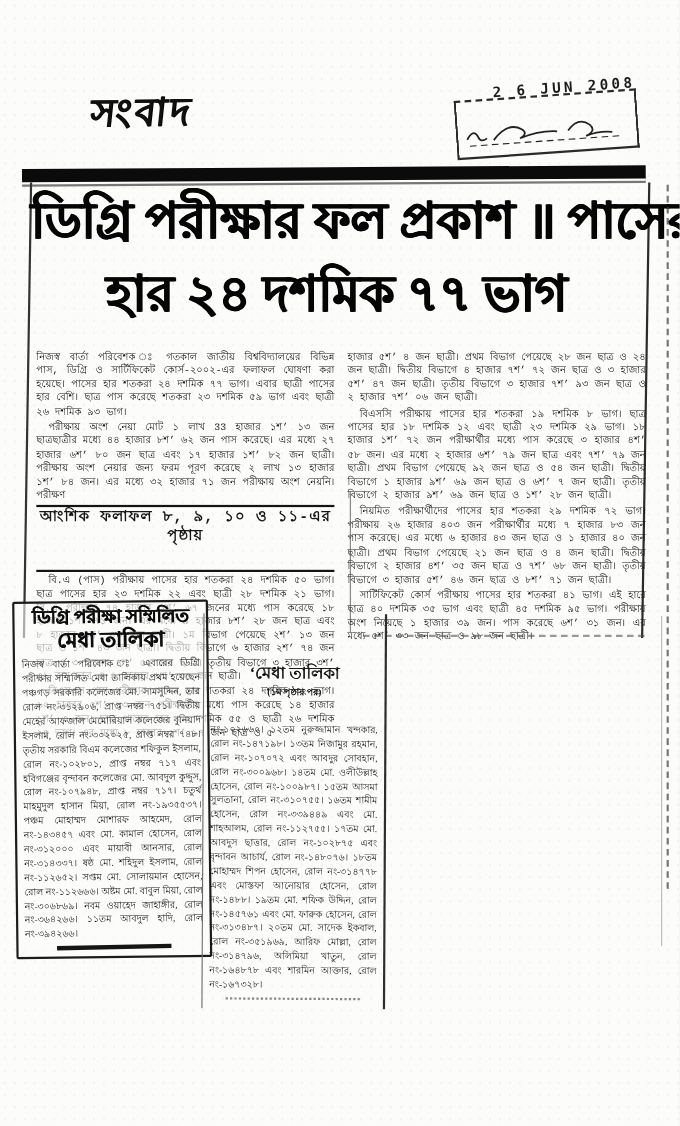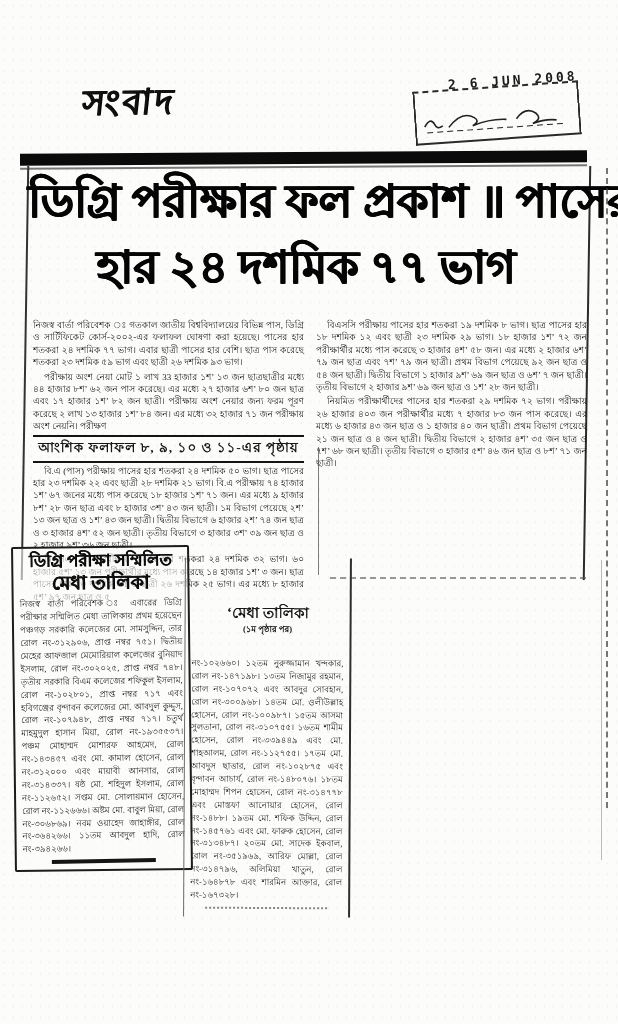--- a/index.html
+++ b/index.html
@@ -54,27 +54,27 @@
     white-space:nowrap;
   }
   .headline .hl{display:block;}
   
   .columns{
     position:absolute;left:33px;top:319px;width:554px;
     display:flex;gap:12px;
     font-size:9px;line-height:1.38;text-align:justify;
     color:#161616;
   }
-  .col{width:271px;}
+  .col{width:271px;font-family:Liberation Mono, monospace;}
   .col p{margin:0 0 2px 0;text-indent:11px;}
   .col p.flush{text-indent:0;}
   .band{
     border-top:2px solid #141414;border-bottom:2px solid #141414;
     text-align:center;font-weight:bold;font-size:13.5px;
-    padding:3px 0 4px 0;margin:4px 0 4px 0;letter-spacing:1px;
+    padding:3px 0 20px 0;margin:4px 0 4px 0;letter-spacing:1px;
     text-indent:0 !important;line-height:1.25;
   }
   .mid-rule{
     position:absolute;left:318px;top:447px;height:128px;width:0;
     border-left:1.5px solid #3a3a3a;opacity:.65;
   }
   .dash-rule{
     position:absolute;left:330px;top:577px;width:256px;height:0;
     border-top:2px dashed #4a4a4a;opacity:.55;
   }
@@ -143,22 +143,24 @@
 
   <div class="columns">
     <div class="col">
       <p class="flush">নিজস্ব বার্তা পরিবেশক ঃ গতকাল জাতীয় বিশ্ববিদ্যালয়ের বিভিন্ন পাস, ডিগ্রি ও সার্টিফিকেট কোর্স-২০০২-এর ফলাফল ঘোষণা করা হয়েছে। পাসের হার শতকরা ২৪ দশমিক ৭৭ ভাগ। এবার ছাত্রী পাসের হার বেশি। ছাত্র পাস করেছে শতকরা ২৩ দশমিক ৫৯ ভাগ এবং ছাত্রী ২৬ দশমিক ৯৩ ভাগ।</p>
       <p>পরীক্ষায় অংশ নেয়া মোট ১ লাখ 33 হাজার ১শ’ ১৩ জন ছাত্রছাত্রীর মধ্যে ৪৪ হাজার ৮শ’ ৬২ জন পাস করেছে। এর মধ্যে ২৭ হাজার ৬শ’ ৮০ জন ছাত্র এবং ১৭ হাজার ১শ’ ৮২ জন ছাত্রী। পরীক্ষায় অংশ নেয়ার জন্য ফরম পূরণ করেছে ২ লাখ ১৩ হাজার ১শ’ ৮৪ জন। এর মধ্যে ৩২ হাজার ৭১ জন পরীক্ষায় অংশ নেয়নি। পরীক্ষণ</p>
       <p class="band">আংশিক ফলাফল ৮, ৯, ১০ ও ১১-এর পৃষ্ঠায়</p>
       <p>বি.এ (পাস) পরীক্ষায় পাসের হার শতকরা ২৪ দশমিক ৫০ ভাগ। ছাত্র পাসের হার ২৩ দশমিক ২২ এবং ছাত্রী ২৮ দশমিক ২১ ভাগ। বি.এ পরীক্ষায় ৭৪ হাজার ১শ’ ৬৭ জনের মধ্যে পাস করেছে ১৮ হাজার ১শ’ ৭১ জন। এর মধ্যে ৯ হাজার ৮শ’ ২৮ জন ছাত্র এবং ৮ হাজার ৩শ’ ৪৩ জন ছাত্রী। ১ম বিভাগ পেয়েছে ২শ’ ১৩ জন ছাত্র ও ১শ’ ৪৩ জন ছাত্রী। দ্বিতীয় বিভাগে ৬ হাজার ২শ’ ৭৪ জন ছাত্র ও ৩ হাজার ৪শ’ ৫২ জন ছাত্রী। তৃতীয় বিভাগে ৩ হাজার ৩শ’ ৩৯ জন ছাত্র ও ২ হাজার ৯শ’ ৩৬ জন ছাত্রী।</p>
       <p>বিএসএস পাস পরীক্ষায় পাসের হার শতকরা ২৪ দশমিক ৩২ ভাগ। ৬০ হাজার ৫শ’ ১৩ জন পরীক্ষার্থীর মধ্যে পাস করেছে ১৪ হাজার ১শ’ ৩ জন। ছাত্র পাসের হার ২৩ দশমিক ৫৫ ও ছাত্রী ২৬ দশমিক ২৫ ভাগ। এর মধ্যে ৮ হাজার ৫শ’ ৯৭ জন ছাত্র ও ৫</p>
     </div>
     <div class="col">
+      <p class="flush">হাজার ৫শ’ ৪ জন ছাত্রী। প্রথম বিভাগ পেয়েছে ২৮ জন ছাত্র ও ২৪ জন ছাত্রী। দ্বিতীয় বিভাগে ৪ হাজার ৭শ’ ৭২ জন ছাত্র ও ৩ হাজার ৫শ’ ৪৭ জন ছাত্রী। তৃতীয় বিভাগে ৩ হাজার ৭শ’ ৯৩ জন ছাত্র ও ২ হাজার ৭শ’ ০৬ জন ছাত্রী।</p>
       <p>বিএসসি পরীক্ষায় পাসের হার শতকরা ১৯ দশমিক ৮ ভাগ। ছাত্র পাসের হার ১৮ দশমিক ১২ এবং ছাত্রী ২৩ দশমিক ২৯ ভাগ। ১৮ হাজার ১শ’ ৭২ জন পরীক্ষার্থীর মধ্যে পাস করেছে ৩ হাজার ৪শ’ ৫৮ জন। এর মধ্যে ২ হাজার ৬শ’ ৭৯ জন ছাত্র এবং ৭শ’ ৭৯ জন ছাত্রী। প্রথম বিভাগ পেয়েছে ৯২ জন ছাত্র ও ৫৪ জন ছাত্রী। দ্বিতীয় বিভাগে ১ হাজার ৯শ’ ৬৯ জন ছাত্র ও ৬শ’ ৭ জন ছাত্রী। তৃতীয় বিভাগে ২ হাজার ৯শ’ ৬৯ জন ছাত্র ও ১শ’ ২৮ জন ছাত্রী।</p>
       <p>নিয়মিত পরীক্ষার্থীদের পাসের হার শতকরা ২৯ দশমিক ৭২ ভাগ। পরীক্ষায় ২৬ হাজার ৪০৩ জন পরীক্ষার্থীর মধ্যে ৭ হাজার ৮৩ জন পাস করেছে। এর মধ্যে ৬ হাজার ৪৩ জন ছাত্র ও ১ হাজার ৪০ জন ছাত্রী। প্রথম বিভাগ পেয়েছে ২১ জন ছাত্র ও ৪ জন ছাত্রী। দ্বিতীয় বিভাগে ২ হাজার ৪শ’ ৩৫ জন ছাত্র ও ৭শ’ ৬৮ জন ছাত্রী। তৃতীয় বিভাগে ৩ হাজার ৫শ’ ৪৬ জন ছাত্র ও ৮শ’ ৭১ জন ছাত্রী।</p>
+      <p>সার্টিফিকেট কোর্স পরীক্ষায় পাসের হার শতকরা ৪১ ভাগ। এই হারে ছাত্র ৪০ দশমিক ৩৫ ভাগ এবং ছাত্রী ৪৫ দশমিক ৯৫ ভাগ। পরীক্ষায় অংশ নিয়েছে ১ হাজার ৩৯ জন। পাস করেছে ৬শ’ ৩১ জন। এর মধ্যে ৫শ’ ৩৩ জন ছাত্র ও ৯৮ জন ছাত্রী।</p>
     </div>
   </div>
 
   <div class="mid-rule"></div>
   <div class="dash-rule"></div>
 
   <div class="merit-left">
     <div class="mtitle1">ডিগ্রি পরীক্ষা সম্মিলিত</div>
     <div class="mtitle2">মেধা তালিকা</div>
     <div class="mbody">নিজস্ব বার্তা পরিবেশক ঃ এবারের ডিগ্রি পরীক্ষার সম্মিলিত মেধা তালিকায় প্রথম হয়েছেন পঞ্চগড় সরকারি কলেজের মো. সামসুদ্দিন, তার রোল নং-৩১২৯০৬, প্রাপ্ত নম্বর ৭৫১। দ্বিতীয় মেহের আফজাল মেমোরিয়াল কলেজের বুনিয়াদ ইসলাম, রোল নং-৩০২০২৫, প্রাপ্ত নম্বর ৭৪৮। তৃতীয় সরকারি বিএম কলেজের শফিকুল ইসলাম, রোল নং-১০২৮০১, প্রাপ্ত নম্বর ৭১৭ এবং হবিগঞ্জের বৃন্দাবন কলেজের মো. আবদুল কুদ্দুস, রোল নং-১০৭৯৪৮, প্রাপ্ত নম্বর ৭১৭। চতুর্থ মাহমুদুল হাসান মিয়া, রোল নং-১৯৩৫৫৩৭। পঞ্চম মোহাম্মদ মোশারফ আহমেদ, রোল নং-১৪৩৪৫৭ এবং মো. কামাল হোসেন, রোল নং-৩১২০০০ এবং মায়াবী আনসার, রোল নং-৩১৪৩৩৭। ষষ্ঠ মো. শহিদুল ইসলাম, রোল নং-১১২৬৫২। সপ্তম মো. সোলায়মান হোসেন, রোল নং-১১২৬৬৬। অষ্টম মো. বাবুল মিয়া, রোল নং-৩০৬৮৬৯। নবম ওয়াহেদ জাহাঙ্গীর, রোল নং-৩৬৪২৬৬। ১১তম আবদুল হাদি, রোল নং-৩৯৪২৬৬।</div>

